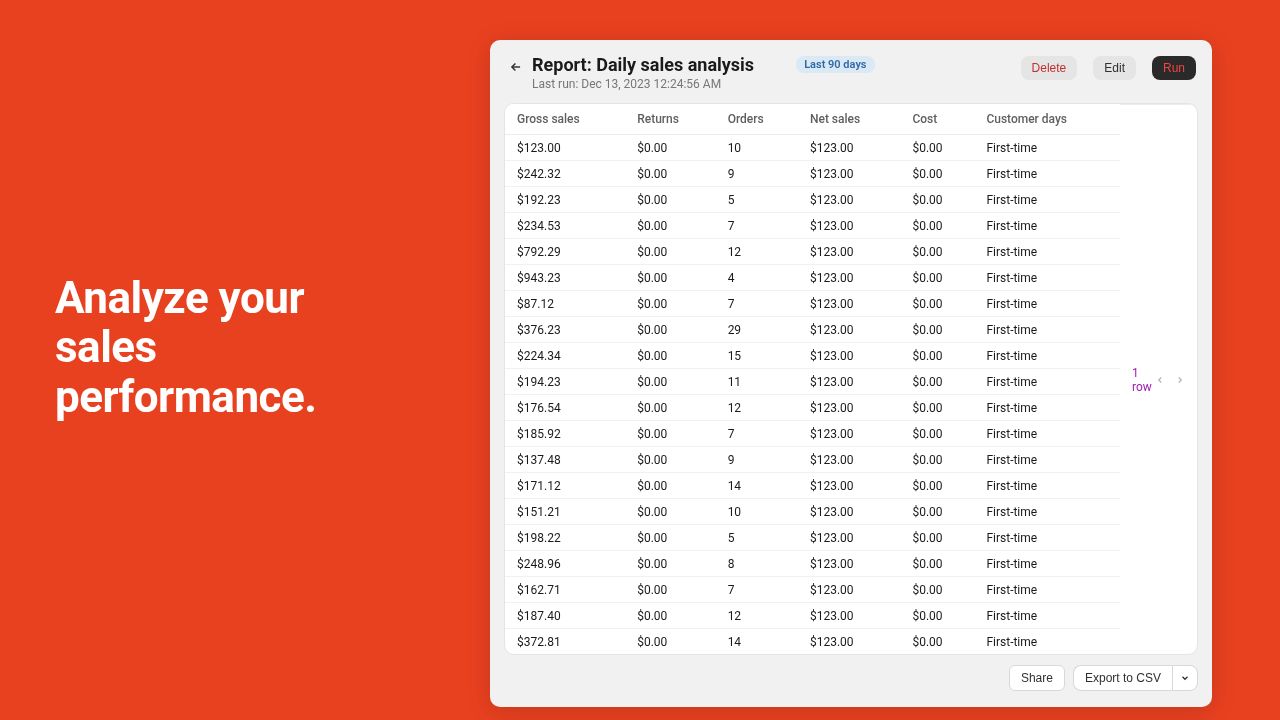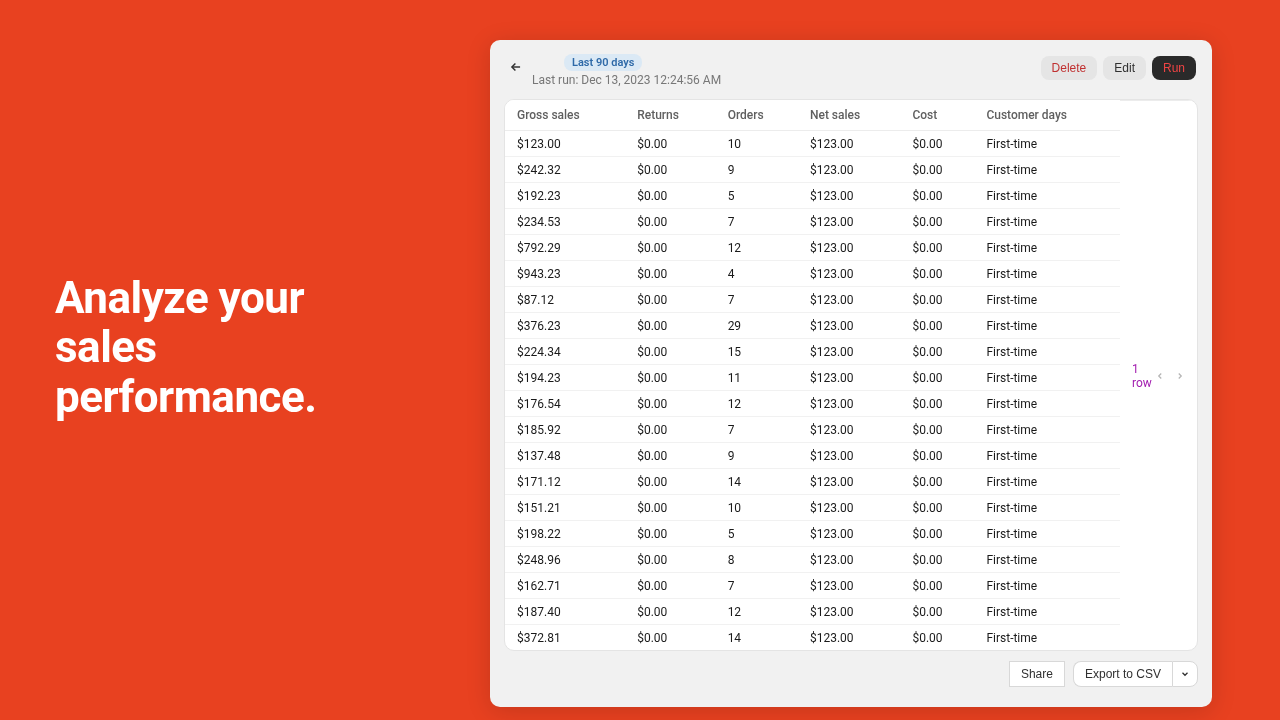--- a/index.html
+++ b/index.html
@@ -57,21 +57,21 @@
     font-weight: 600;
     padding: 2px 8px;
     border-radius: 8px;
     margin-left: 32px;
   }
   .subtitle {
     font-size: 12px;
     color: #777;
     margin-top: 2px;
   }
-  .actions { display: flex; gap: 6px; align-items: flex-end; margin-top: 2px;}
+  .actions { display: flex; gap: 16px; align-items: flex-end; margin-top: 2px;}
   .btn {
     font-size: 12px;
     font-weight: 500;
     padding: 5px 11px;
     border-radius: 8px;
     border: none;
     cursor: pointer;
     background: #e5e5e5;
     color: #303030;
   }
@@ -116,21 +116,21 @@
     justify-content: flex-end;
     gap: 8px;
     padding: 10px 14px 0 14px;
   }
   .btn-outline {
     font-size: 12px;
     background: #fff;
     border: 1px solid #d8d8d8;
     color: #303030;
     padding: 5px 11px;
-    border-radius: 0;
+    border-radius: 6px;
     cursor: pointer;
   }
   .btn-split {
     display: flex;
   }
   .btn-split .btn-outline:first-child { border-radius: 8px 0 0 8px; border-right: none; }
   .btn-split .btn-outline:last-child { border-radius: 0 8px 8px 0; padding: 5px 7px; }
   svg { display: block; }
 </style>
 </head>
@@ -146,20 +146,21 @@
 
   <div class="panel-header">
     <div class="back-btn">
       <svg width="14" height="14" viewBox="0 0 24 24" fill="none" stroke="currentColor" stroke-width="2.5">
           <path d="M19 12H5"></path>
           <path d="M11 18L5 12l6-6"></path>
         </svg>
     </div>
     <div class="title-wrap">
       <div class="title-row">
+        <div class="title">Report: Daily sales analysis</div>
         <div class="badge">Last 90 days</div>
       </div>
       <div class="subtitle">Last run: Dec 13, 2023 12:24:56 AM</div>
     </div>
     <div class="actions">
       <button class="btn danger">Delete</button>
       <button class="btn">Edit</button>
       <button class="btn primary">Run</button>
     </div>
   </div>

